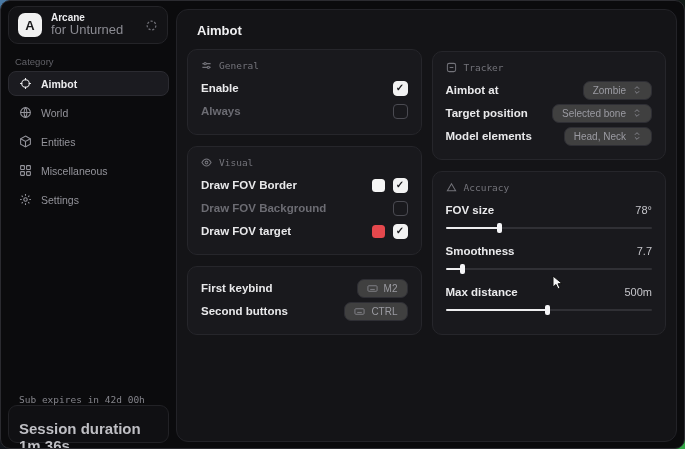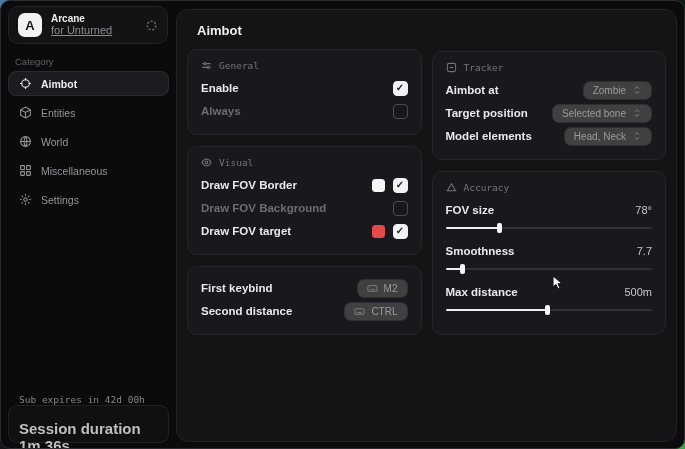--- a/index.html
+++ b/index.html
@@ -19,21 +19,21 @@
     background:#131316; border:1px solid #242428; border-radius:10px;
     display:flex; align-items:center; padding:0 9px; gap:9px;
   }
   .logo-badge {
     width:24px; height:24px; border-radius:7px; background:#f2f2f2;
     display:flex; align-items:center; justify-content:center;
     color:#1a1a1c; font-weight:700; font-size:13px;
   }
   .logo-texts { display:flex; flex-direction:column; line-height:1.15; flex:1; }
   .logo-title { color:#ececee; font-size:10px; font-weight:700; }
-  .logo-sub { color:#8b8b92; font-size:11px;text-decoration:underline; }
+  .logo-sub { color:#8b8b92; font-size:13px; }
   .refresh-btn { color:#6d6d74; display:flex; align-items:center; }
   .category-label {
     position:absolute; left:14px; top:55px; color:#616167; font-size:9.5px;
   }
   .nav { position:absolute; left:7px; top:70px; width:161px; display:flex; flex-direction:column; gap:4px; }
   .nav-item {
     height:25px; border-radius:8px; display:flex; align-items:center; gap:9px;
     padding:0 10px; color:#94949b; font-size:10.5px; border:1px solid transparent;
   }
   .nav-item.active { background:#1b1b20; border-color:#2b2b31; color:#ededef; font-weight:600; }
@@ -126,36 +126,36 @@
               <line x1="12" y1="18" x2="12" y2="22"></line>
               <line x1="2" y1="12" x2="6" y2="12"></line>
               <line x1="18" y1="12" x2="22" y2="12"></line>
             </svg>
         </span>
         <span>Aimbot</span>
       </div>
       <div class="nav-item">
         <span class="ic">
           <svg width="13" height="13" viewBox="0 0 24 24" fill="none" stroke="currentColor" stroke-width="2">
+              <circle cx="12" cy="12" r="9"></circle>
+              <line x1="3" y1="12" x2="21" y2="12"></line>
+              <path d="M12 3 C15.5 7 15.5 17 12 21 C8.5 17 8.5 7 12 3 Z"></path>
+            </svg>
+        </span>
+        <span>World</span>
+      </div>
+      <div class="nav-item">
+        <span class="ic">
+          <svg width="13" height="13" viewBox="0 0 24 24" fill="none" stroke="currentColor" stroke-width="2">
               <path d="M12 2 L21 7 V17 L12 22 L3 17 V7 Z"></path>
               <path d="M3 7 L12 12 L21 7"></path>
               <line x1="12" y1="12" x2="12" y2="22"></line>
             </svg>
         </span>
         <span>Entities</span>
-      </div>
-      <div class="nav-item">
-        <span class="ic">
-          <svg width="13" height="13" viewBox="0 0 24 24" fill="none" stroke="currentColor" stroke-width="2">
-              <circle cx="12" cy="12" r="9"></circle>
-              <line x1="3" y1="12" x2="21" y2="12"></line>
-              <path d="M12 3 C15.5 7 15.5 17 12 21 C8.5 17 8.5 7 12 3 Z"></path>
-            </svg>
-        </span>
-        <span>World</span>
       </div>
       <div class="nav-item">
         <span class="ic">
           <svg width="13" height="13" viewBox="0 0 24 24" fill="none" stroke="currentColor" stroke-width="2">
               <rect x="3" y="3" width="7" height="7" rx="1"></rect>
               <rect x="14" y="3" width="7" height="7" rx="1"></rect>
               <rect x="3" y="14" width="7" height="7" rx="1"></rect>
               <rect x="14" y="14" width="7" height="7" rx="1"></rect>
             </svg>
         </span>
@@ -244,21 +244,21 @@
               <span class="ic">
                 <svg width="11" height="11" viewBox="0 0 24 24" fill="none" stroke="currentColor" stroke-width="2">
                     <rect x="2" y="6" width="20" height="12" rx="2"></rect>
                     <line x1="7" y1="14" x2="17" y2="14"></line>
                   </svg>
               </span>
               <span>M2</span>
             </span>
           </div>
           <div class="row">
-            <span class="row-label">Second distance</span>
+            <span class="row-label">Second buttons</span>
             <span class="pill">
               <span class="ic">
                 <svg width="11" height="11" viewBox="0 0 24 24" fill="none" stroke="currentColor" stroke-width="2">
                     <rect x="2" y="6" width="20" height="12" rx="2"></rect>
                     <line x1="7" y1="14" x2="17" y2="14"></line>
                   </svg>
               </span>
               <span>CTRL</span>
             </span>
           </div>

